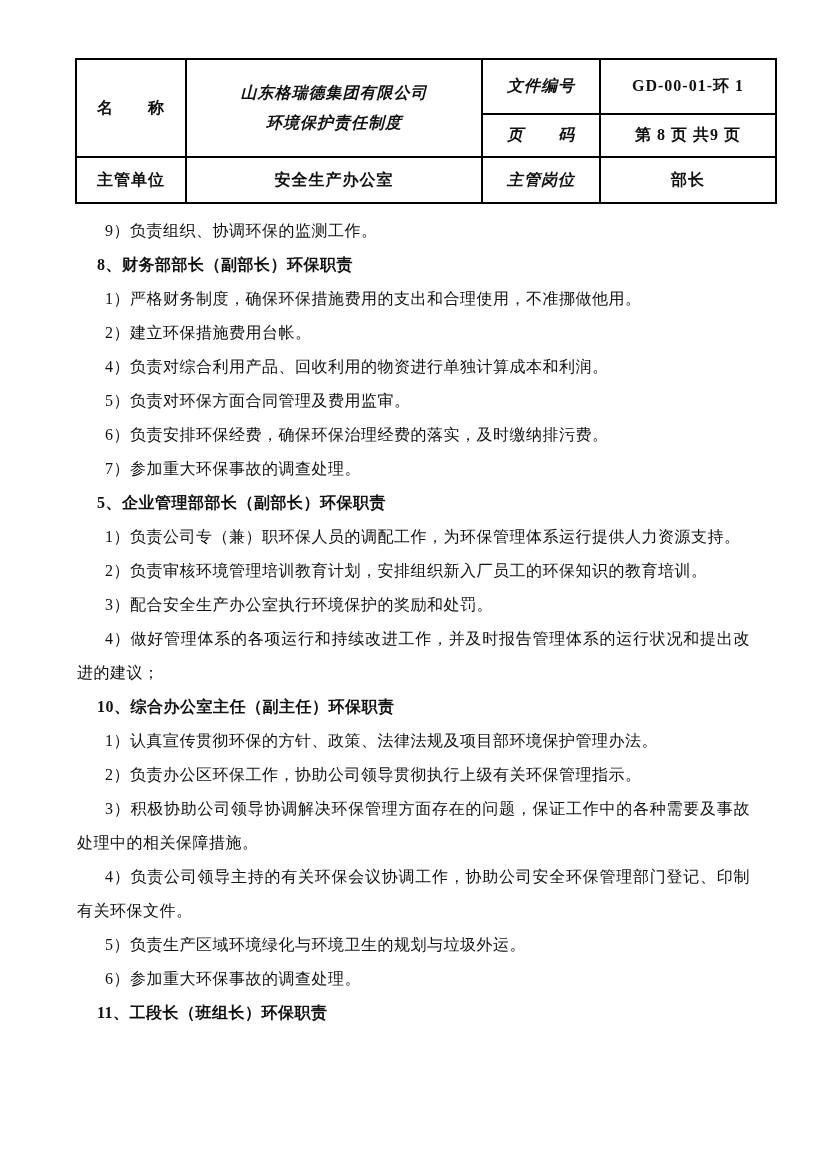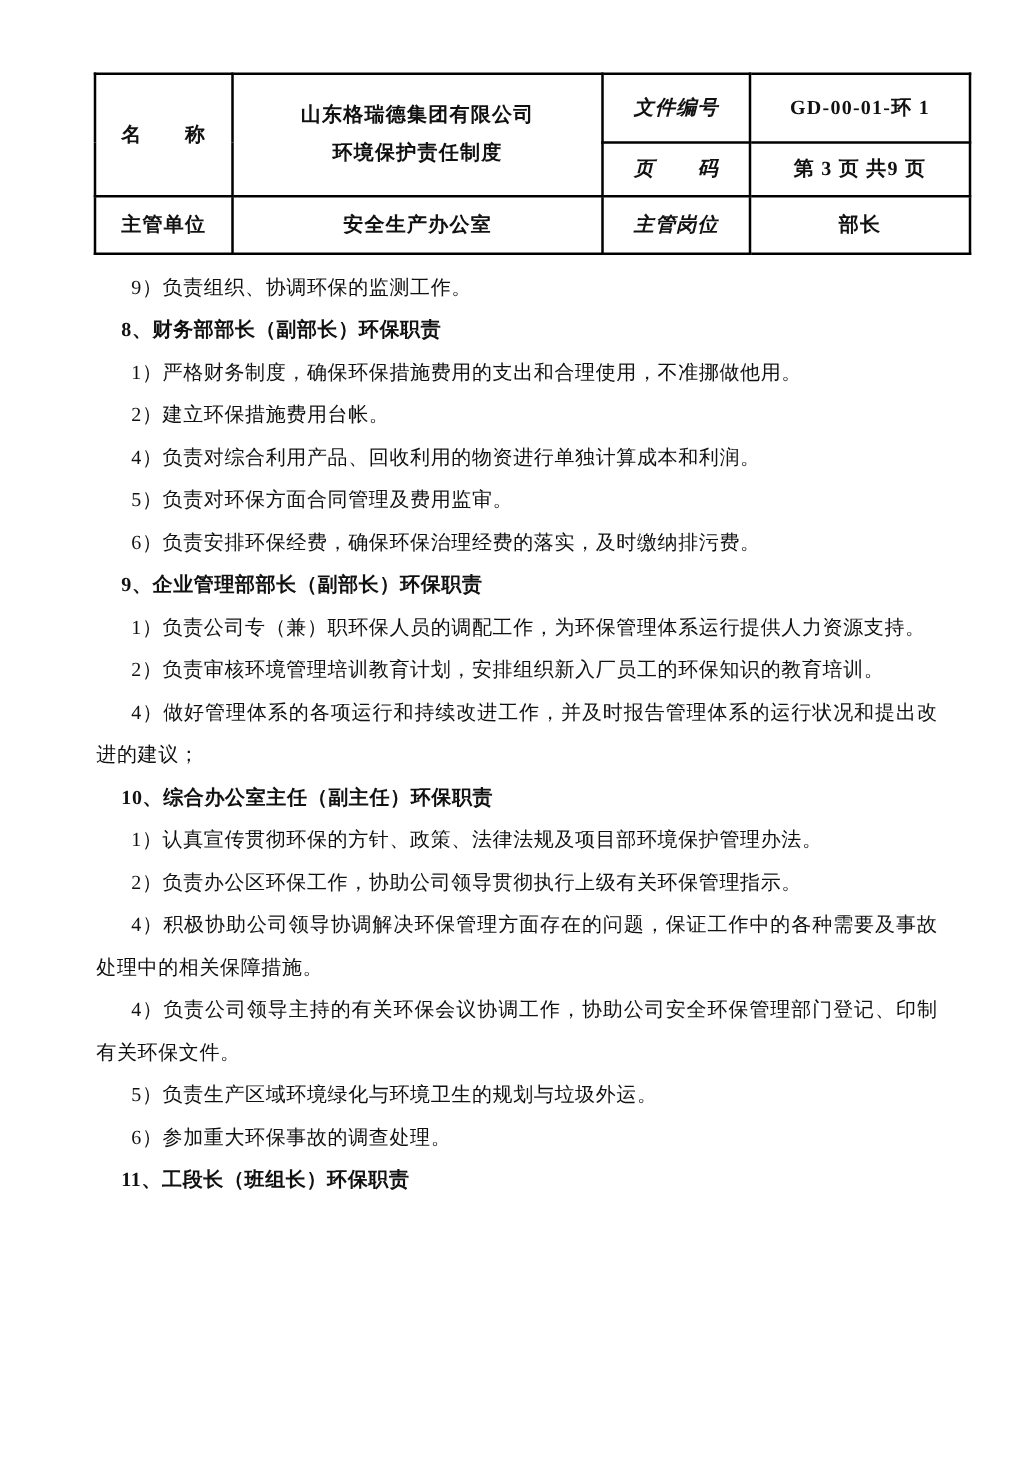--- a/index.html
+++ b/index.html
@@ -40,21 +40,21 @@
     padding: 0 4px;
     letter-spacing: 1px;
   }
   td.c-namelabel   { width: 100px; border-radius: 15px; }
   td.c-namevalue   { width: 286px; }
   td.c-fieldlabel  { width: 108px; font-style: italic; }
   td.c-fieldvalue  { width: 166px; }
   tr.r1 td { height: 53px; }
   tr.r2 td { height: 41px; }
   tr.r3 td { height: 44px; }
-  .name-value-line { line-height: 30px; }
+  .name-value-line { line-height: 30px; font-style: italic; }
 
   
   .content {
     position: absolute;
     left: 77px;
     top: 214px;
     width: 673px;
   }
   .content p {
     margin: 0;
@@ -84,46 +84,48 @@
       <td class="c-namelabel" rowspan="2">名　　称</td>
       <td class="c-namevalue" rowspan="2">
         <div class="name-value-line">山东格瑞德集团有限公司</div>
         <div class="name-value-line">环境保护责任制度</div>
       </td>
       <td class="c-fieldlabel">文件编号</td>
       <td class="c-fieldvalue">GD-00-01-环 1</td>
     </tr>
     <tr class="r2">
       <td class="c-fieldlabel">页　　码</td>
-      <td class="c-fieldvalue">第 3 页 共9 页</td>
+      <td class="c-fieldvalue">第 8 页 共9 页</td>
     </tr>
     <tr class="r3">
       <td class="c-namelabel">主管单位</td>
       <td class="c-namevalue">安全生产办公室</td>
       <td class="c-fieldlabel">主管岗位</td>
       <td class="c-fieldvalue">部长</td>
     </tr>
   </tbody>
     </table>
 
   <div class="content">
     <p class="item">9）负责组织、协调环保的监测工作。</p>
     <p class="heading">8、财务部部长（副部长）环保职责</p>
     <p class="item">1）严格财务制度，确保环保措施费用的支出和合理使用，不准挪做他用。</p>
     <p class="item">2）建立环保措施费用台帐。</p>
     <p class="item">4）负责对综合利用产品、回收利用的物资进行单独计算成本和利润。</p>
     <p class="item">5）负责对环保方面合同管理及费用监审。</p>
     <p class="item">6）负责安排环保经费，确保环保治理经费的落实，及时缴纳排污费。</p>
-    <p class="heading">9、企业管理部部长（副部长）环保职责</p>
+    <p class="item">7）参加重大环保事故的调查处理。</p>
+    <p class="heading">5、企业管理部部长（副部长）环保职责</p>
     <p class="item">1）负责公司专（兼）职环保人员的调配工作，为环保管理体系运行提供人力资源支持。</p>
     <p class="item">2）负责审核环境管理培训教育计划，安排组织新入厂员工的环保知识的教育培训。</p>
+    <p class="item">3）配合安全生产办公室执行环境保护的奖励和处罚。</p>
     <p class="item">4）做好管理体系的各项运行和持续改进工作，并及时报告管理体系的运行状况和提出改进的建议；</p>
     <p class="heading">10、综合办公室主任（副主任）环保职责</p>
     <p class="item">1）认真宣传贯彻环保的方针、政策、法律法规及项目部环境保护管理办法。</p>
     <p class="item">2）负责办公区环保工作，协助公司领导贯彻执行上级有关环保管理指示。</p>
-    <p class="item">4）积极协助公司领导协调解决环保管理方面存在的问题，保证工作中的各种需要及事故处理中的相关保障措施。</p>
+    <p class="item">3）积极协助公司领导协调解决环保管理方面存在的问题，保证工作中的各种需要及事故处理中的相关保障措施。</p>
     <p class="item">4）负责公司领导主持的有关环保会议协调工作，协助公司安全环保管理部门登记、印制有关环保文件。</p>
     <p class="item">5）负责生产区域环境绿化与环境卫生的规划与垃圾外运。</p>
     <p class="item">6）参加重大环保事故的调查处理。</p>
     <p class="heading">11、工段长（班组长）环保职责</p>
   </div>
 
 </div>
 
 </body></html>

